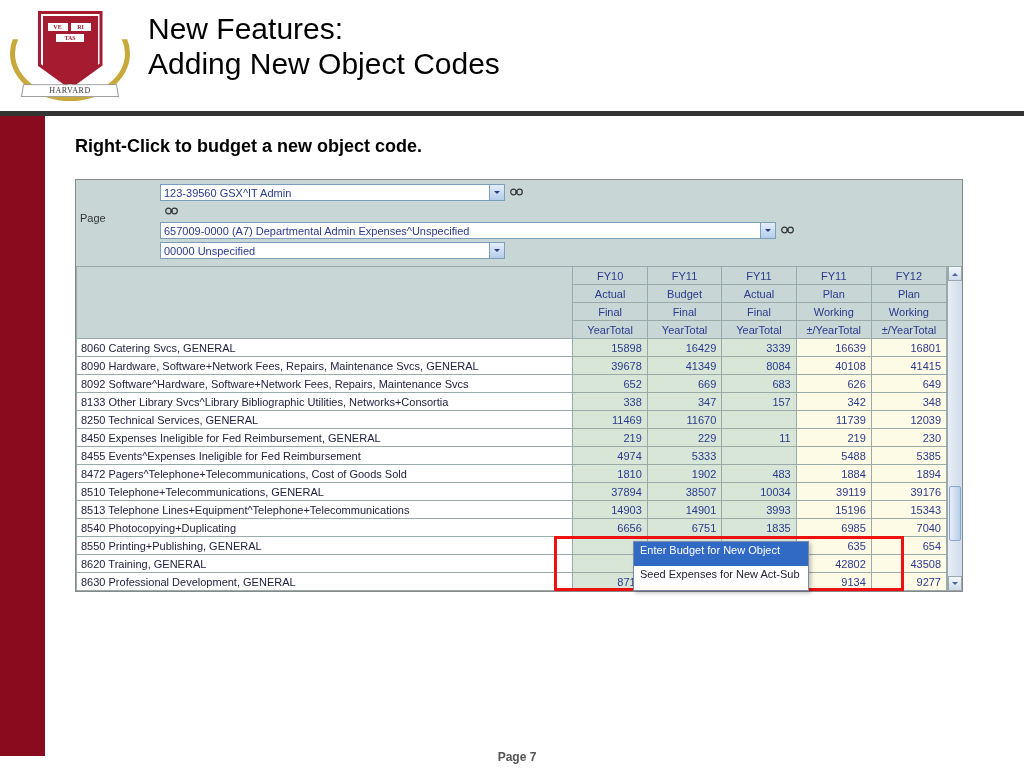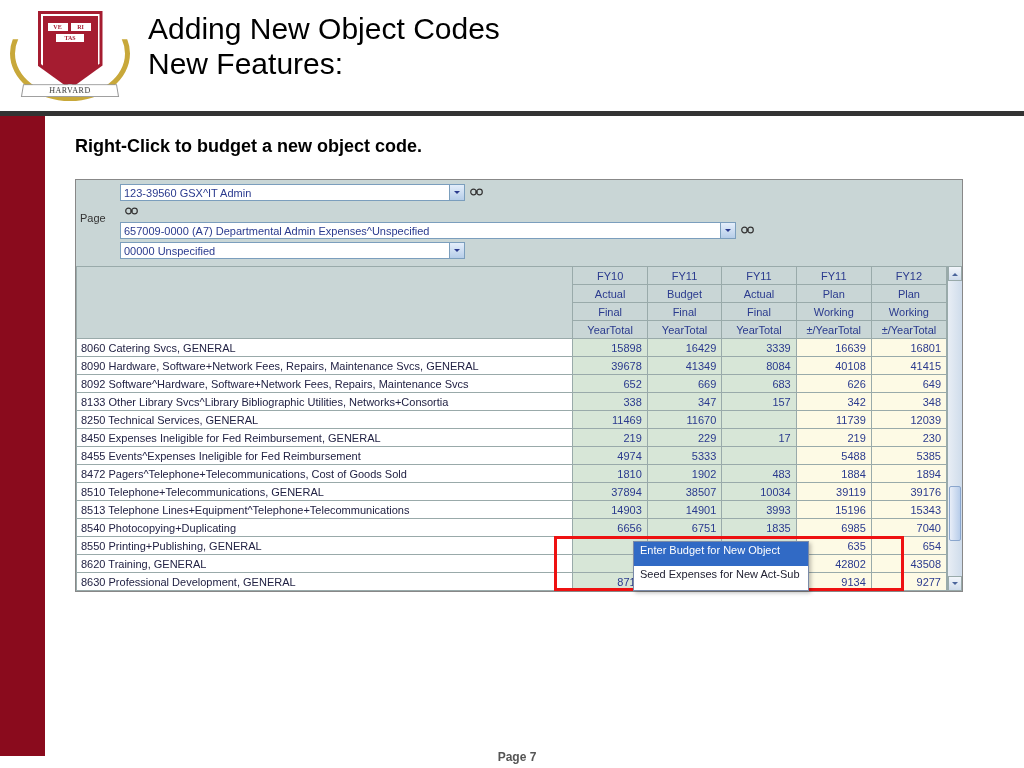--- a/index.html
+++ b/index.html
@@ -16,21 +16,21 @@
   .titles { padding-top: 6px; }
   .titles h1 { font-size: 30px; font-weight: normal; line-height: 1.15; color: #000; }
   .rule { height: 5px; background: #333; margin: 2px 0 0 0; }
   .main { display: flex; height: 640px; }
   .sidebar { width: 45px; background: #8a0b1d; }
   .content { flex: 1; padding: 20px 28px 0 30px; }
   .instr { font-size: 18px; font-weight: bold; margin-bottom: 22px; }
   .app { border: 1px solid #888; width: 888px; background: #c9d6d6; position: relative; }
   .filters { padding: 4px 6px 4px 44px; position: relative; }
   .page-lbl { position:absolute; left:4px; top:32px; font:11px Arial; color:#333;}
-  .frow { margin-bottom: 3px; display: flex; align-items: center; }
+  .frow { margin-bottom: 3px; display: flex; align-items: center; margin-left: 40px; }
   .dd { height: 17px; border:1px solid #7b9ebd; background:#fff; font:11px Arial; color:#2a3a8e; padding:1px 3px; display:flex; align-items:center; position:relative;}
   .dd .arrow { position:absolute; right:0; top:0; width:15px; height:100%; background:linear-gradient(#e4eefb,#b6cde8); border-left:1px solid #7b9ebd; display:flex; align-items:center; justify-content:center;}
   .dd .arrow::after{content:""; border:3px solid transparent; border-top-color:#2a3a8e; margin-top:2px;}
   .binoc { width:15px; height:15px; margin-left:4px; display:inline-flex; align-items:center; justify-content:center;}
   .binoc svg{width:13px;height:11px;}
   .tbl-wrap { display:flex; }
   .tbl-area { flex:1; }
   table { border-collapse: collapse; width: 100%; font: 11px Arial; color:#2a3a8e; }
   th, td { border: 1px solid #9aa; padding: 2px 4px; height: 18px; }
   .hleft { background:#c9d6d6; }
@@ -62,22 +62,22 @@
     <div class="shield">
       <div class="books">
         <div class="book">VE</div>
         <div class="book">RI</div>
         <div class="book bot">TAS</div>
       </div>
     </div>
     <div class="ribbon">HARVARD</div>
   </div>
   <div class="titles">
+    <h1>New Features:</h1>
     <h1>Adding New Object Codes</h1>
-    <h1>New Features:</h1>
   </div>
 </div>
 <div class="rule"></div>
 
 <div class="main">
   <div class="sidebar"></div>
   <div class="content">
     <div class="instr">Right-Click to budget a new object code.</div>
 
     <div class="app">
@@ -198,21 +198,21 @@
                   <td class="num c-act">11469</td>
                   <td class="num c-act">11670</td>
                   <td class="num c-act"></td>
                   <td class="num c-plan">11739</td>
                   <td class="num c-plan">12039</td>
                 </tr>
                 <tr>
                   <td class="desc">8450 Expenses Ineligible for Fed Reimbursement, GENERAL</td>
                   <td class="num c-act">219</td>
                   <td class="num c-act">229</td>
-                  <td class="num c-act">17</td>
+                  <td class="num c-act">11</td>
                   <td class="num c-plan">219</td>
                   <td class="num c-plan">230</td>
                 </tr>
                 <tr>
                   <td class="desc">8455 Events^Expenses Ineligible for Fed Reimbursement</td>
                   <td class="num c-act">4974</td>
                   <td class="num c-act">5333</td>
                   <td class="num c-act"></td>
                   <td class="num c-plan">5488</td>
                   <td class="num c-plan">5385</td>

